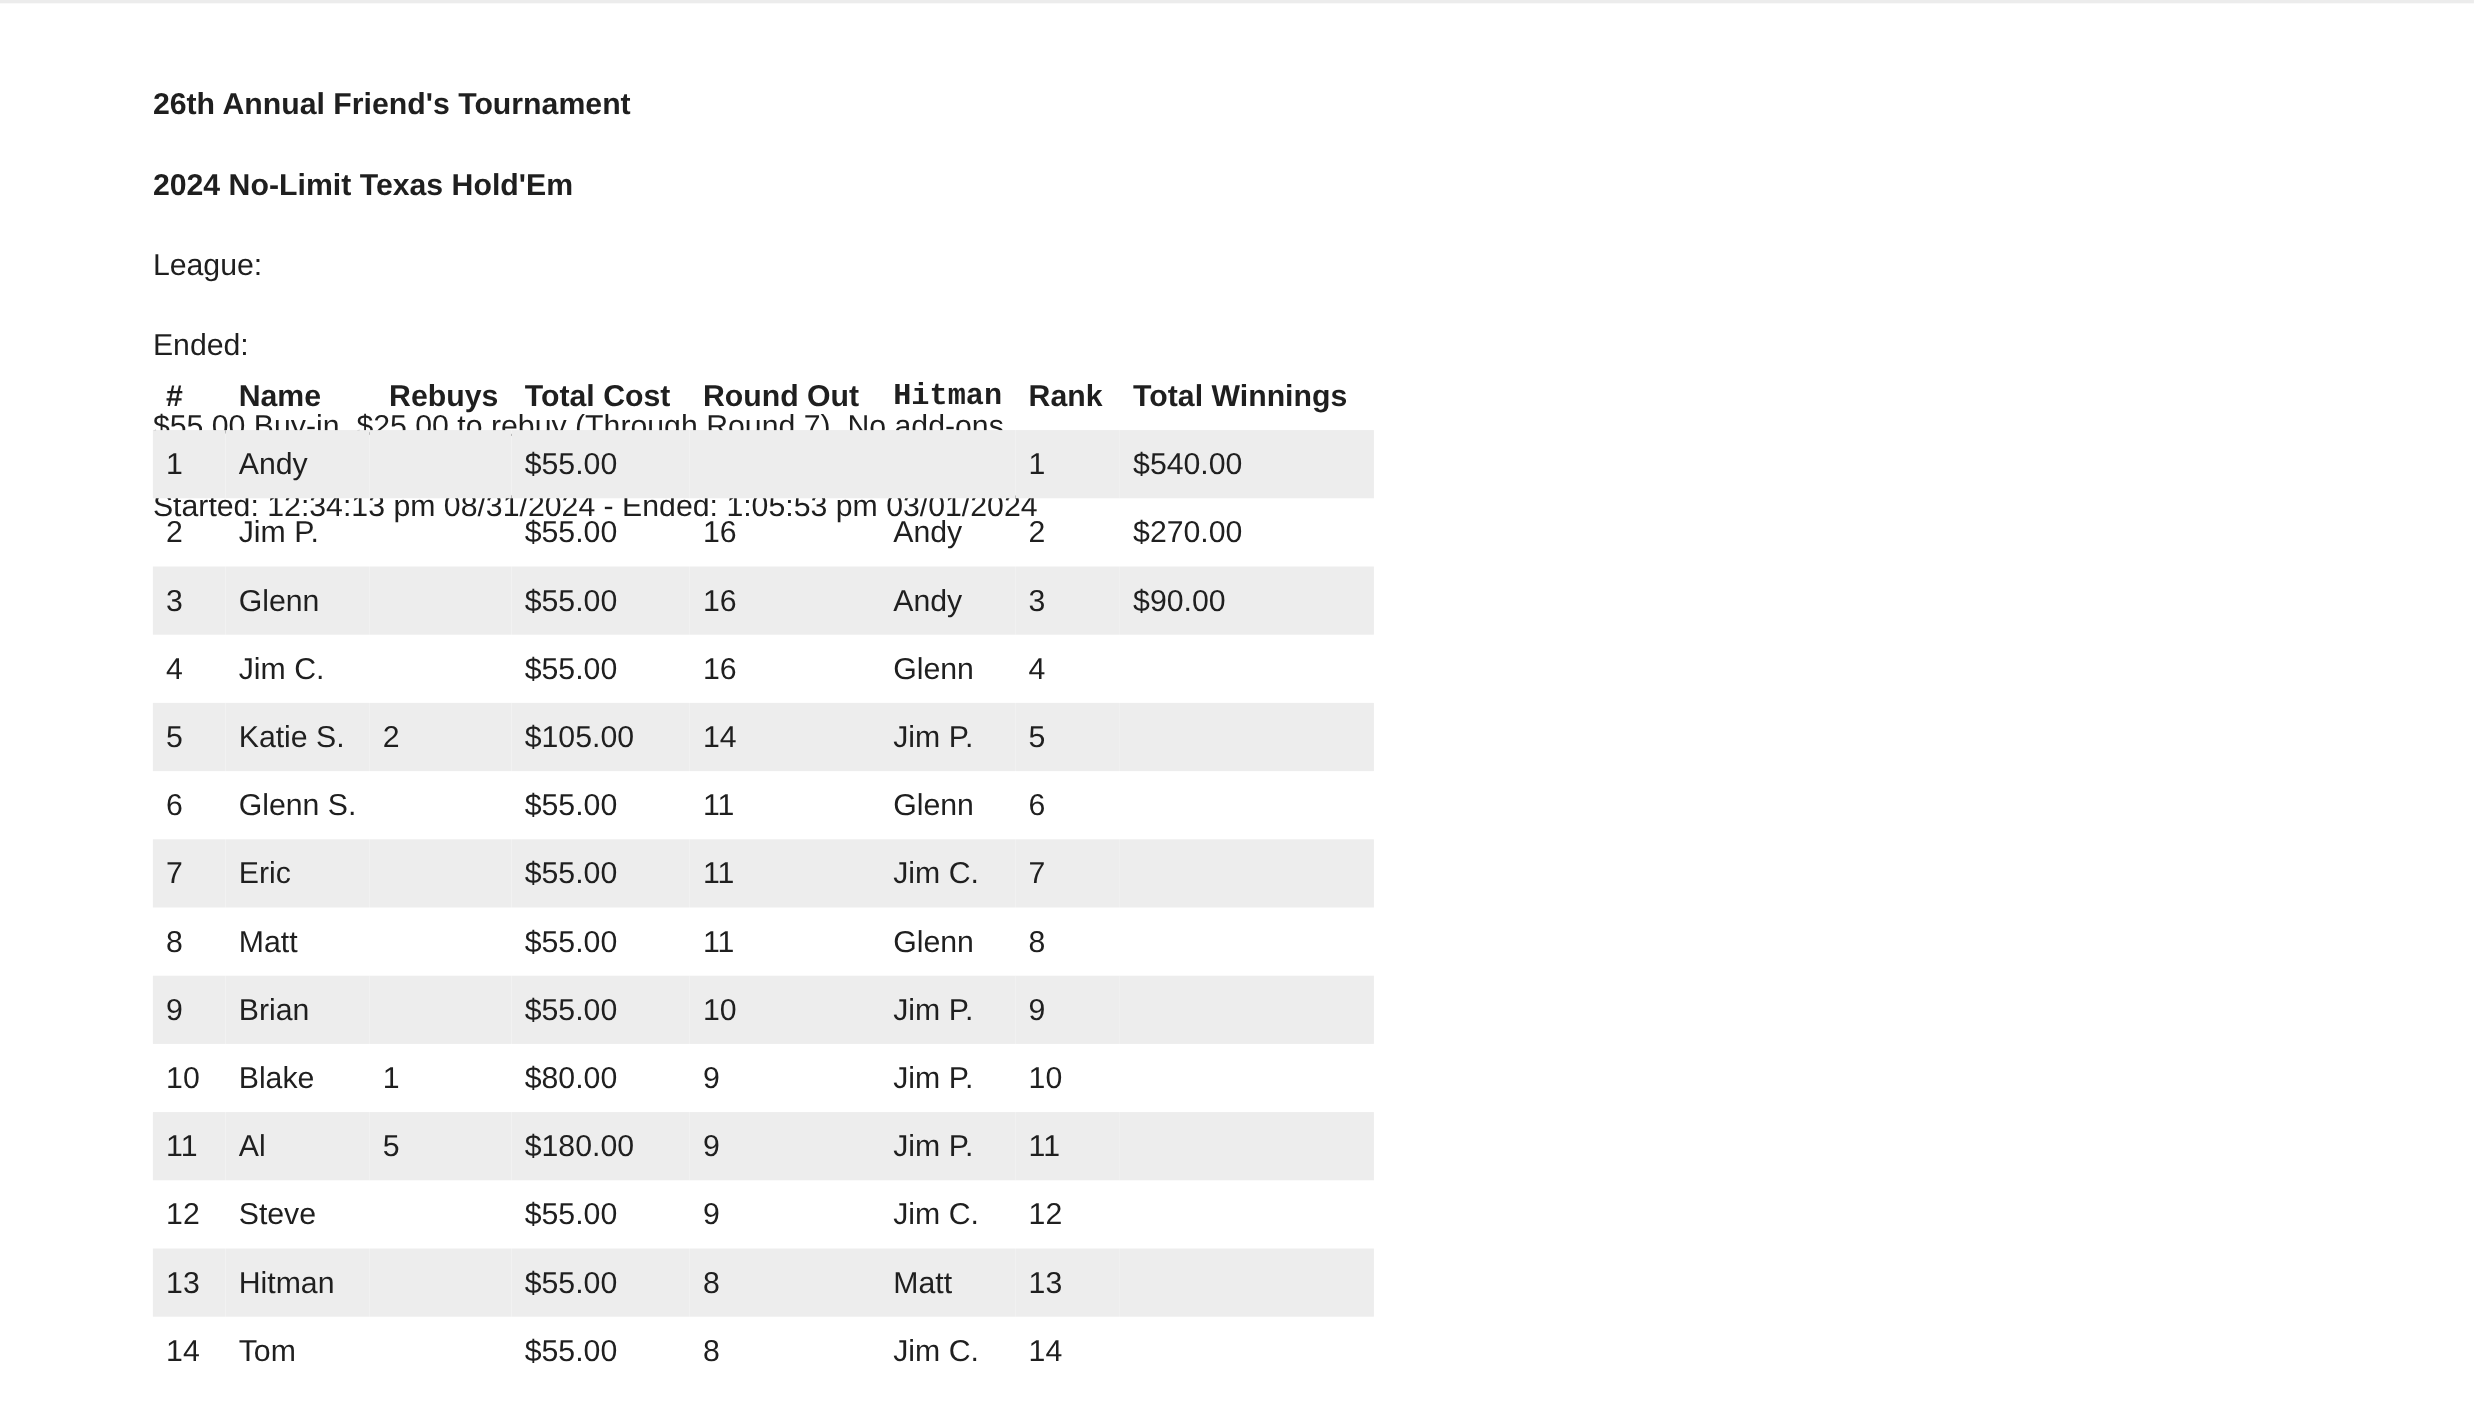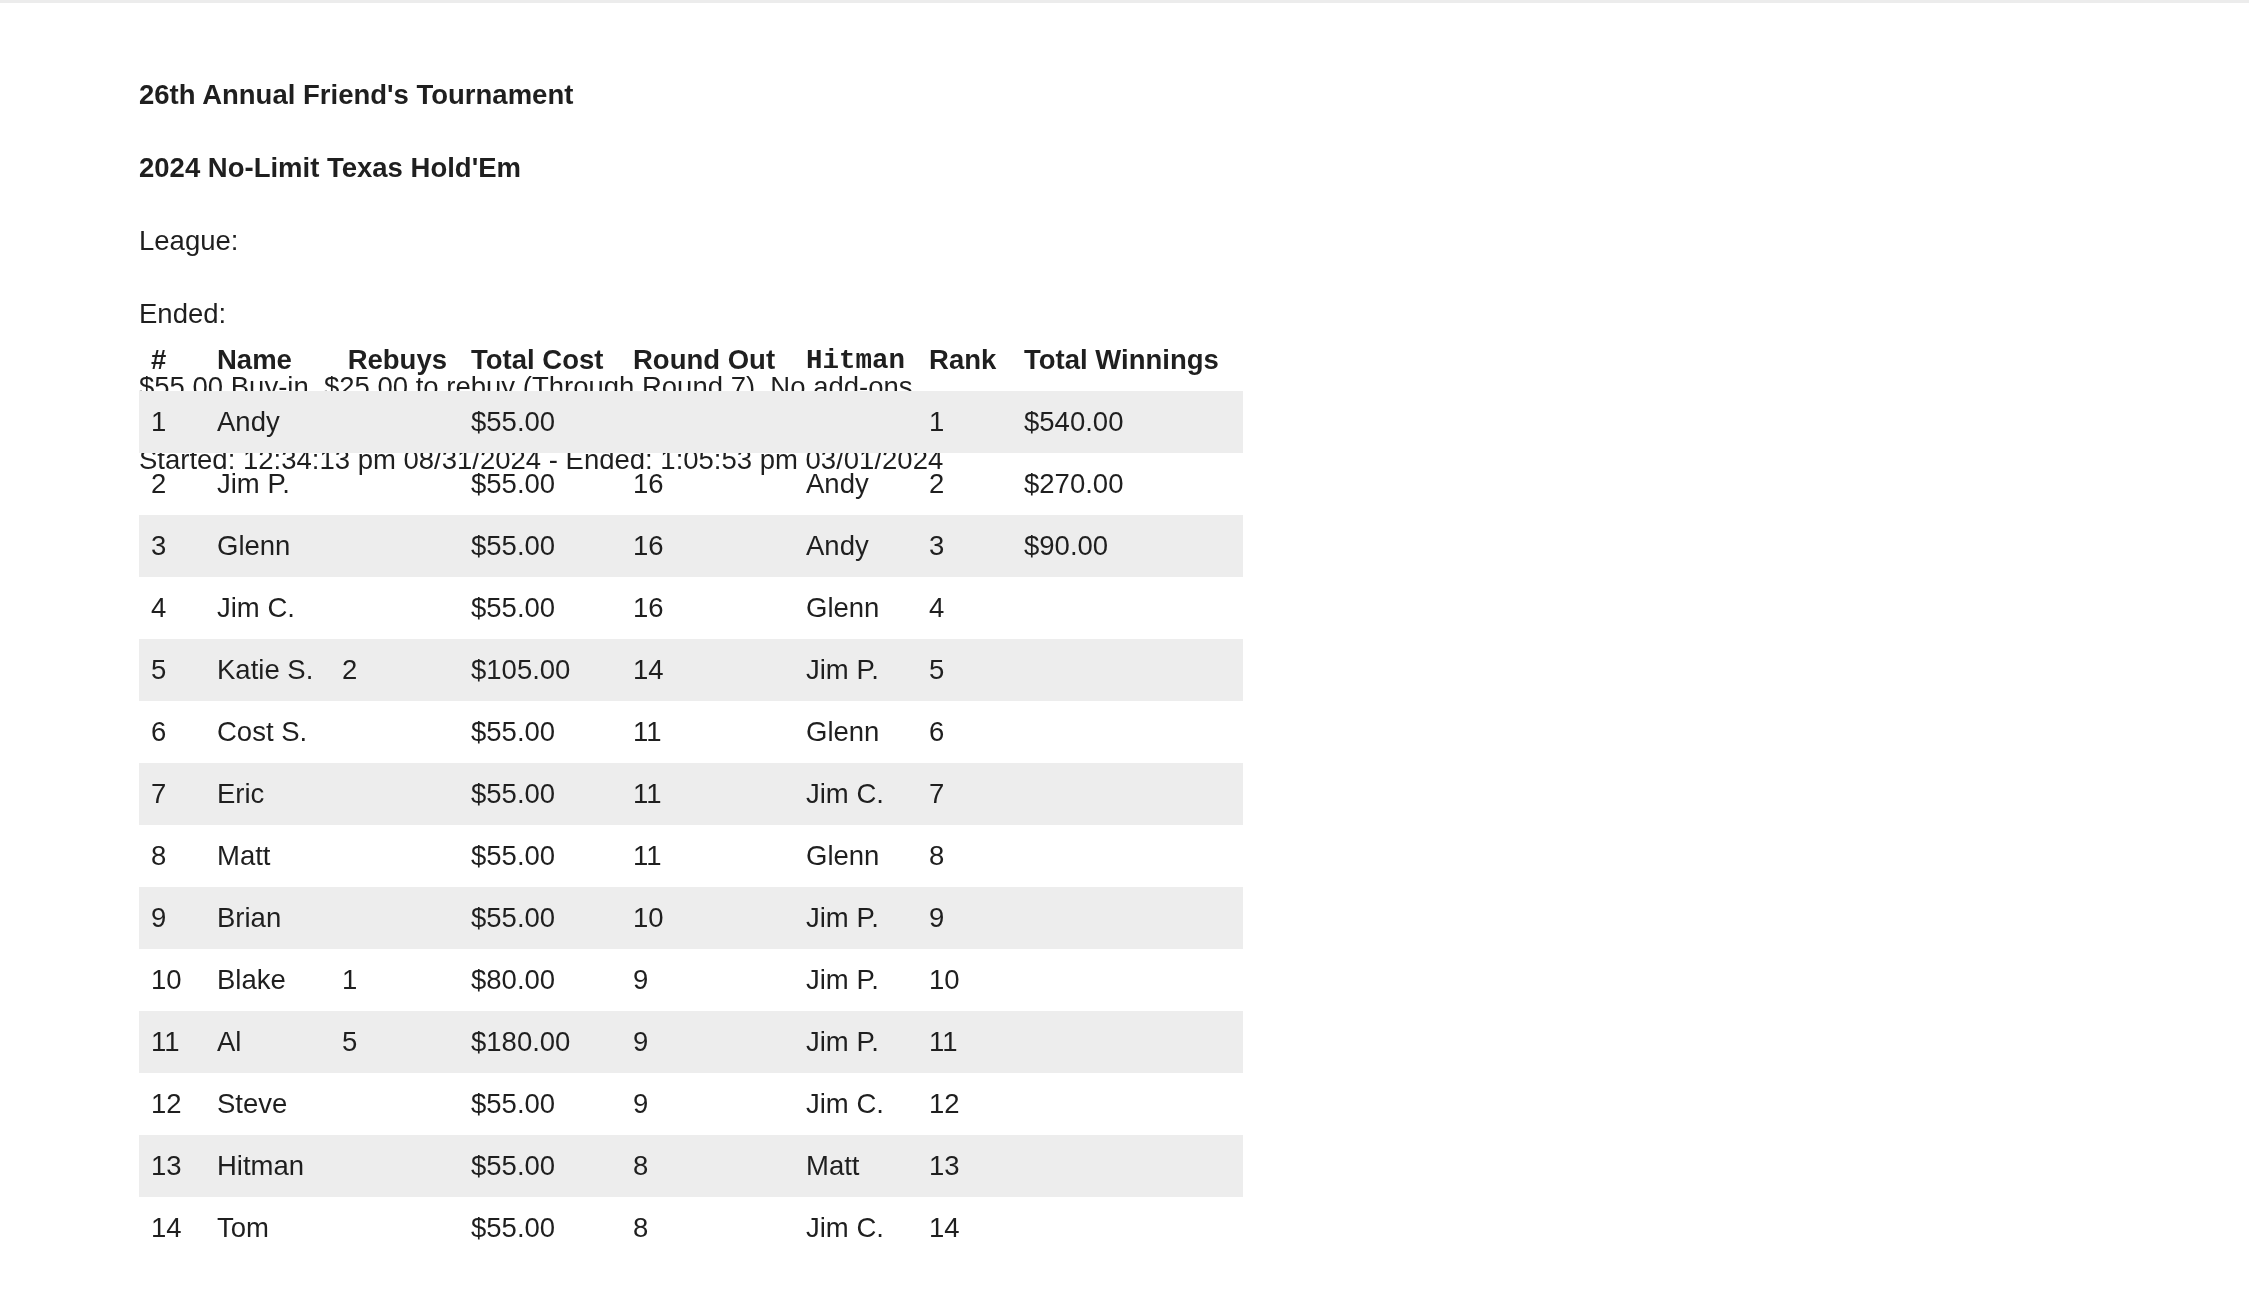--- a/index.html
+++ b/index.html
@@ -94,21 +94,21 @@
         <td>Katie S.</td>
         <td>2</td>
         <td>$105.00</td>
         <td>14</td>
         <td>Jim P.</td>
         <td>5</td>
         <td></td>
       </tr>
       <tr>
         <td>6</td>
-        <td>Cost S.</td>
+        <td>Glenn S.</td>
         <td></td>
         <td>$55.00</td>
         <td>11</td>
         <td>Glenn</td>
         <td>6</td>
         <td></td>
       </tr>
       <tr>
         <td>7</td>
         <td>Eric</td>

